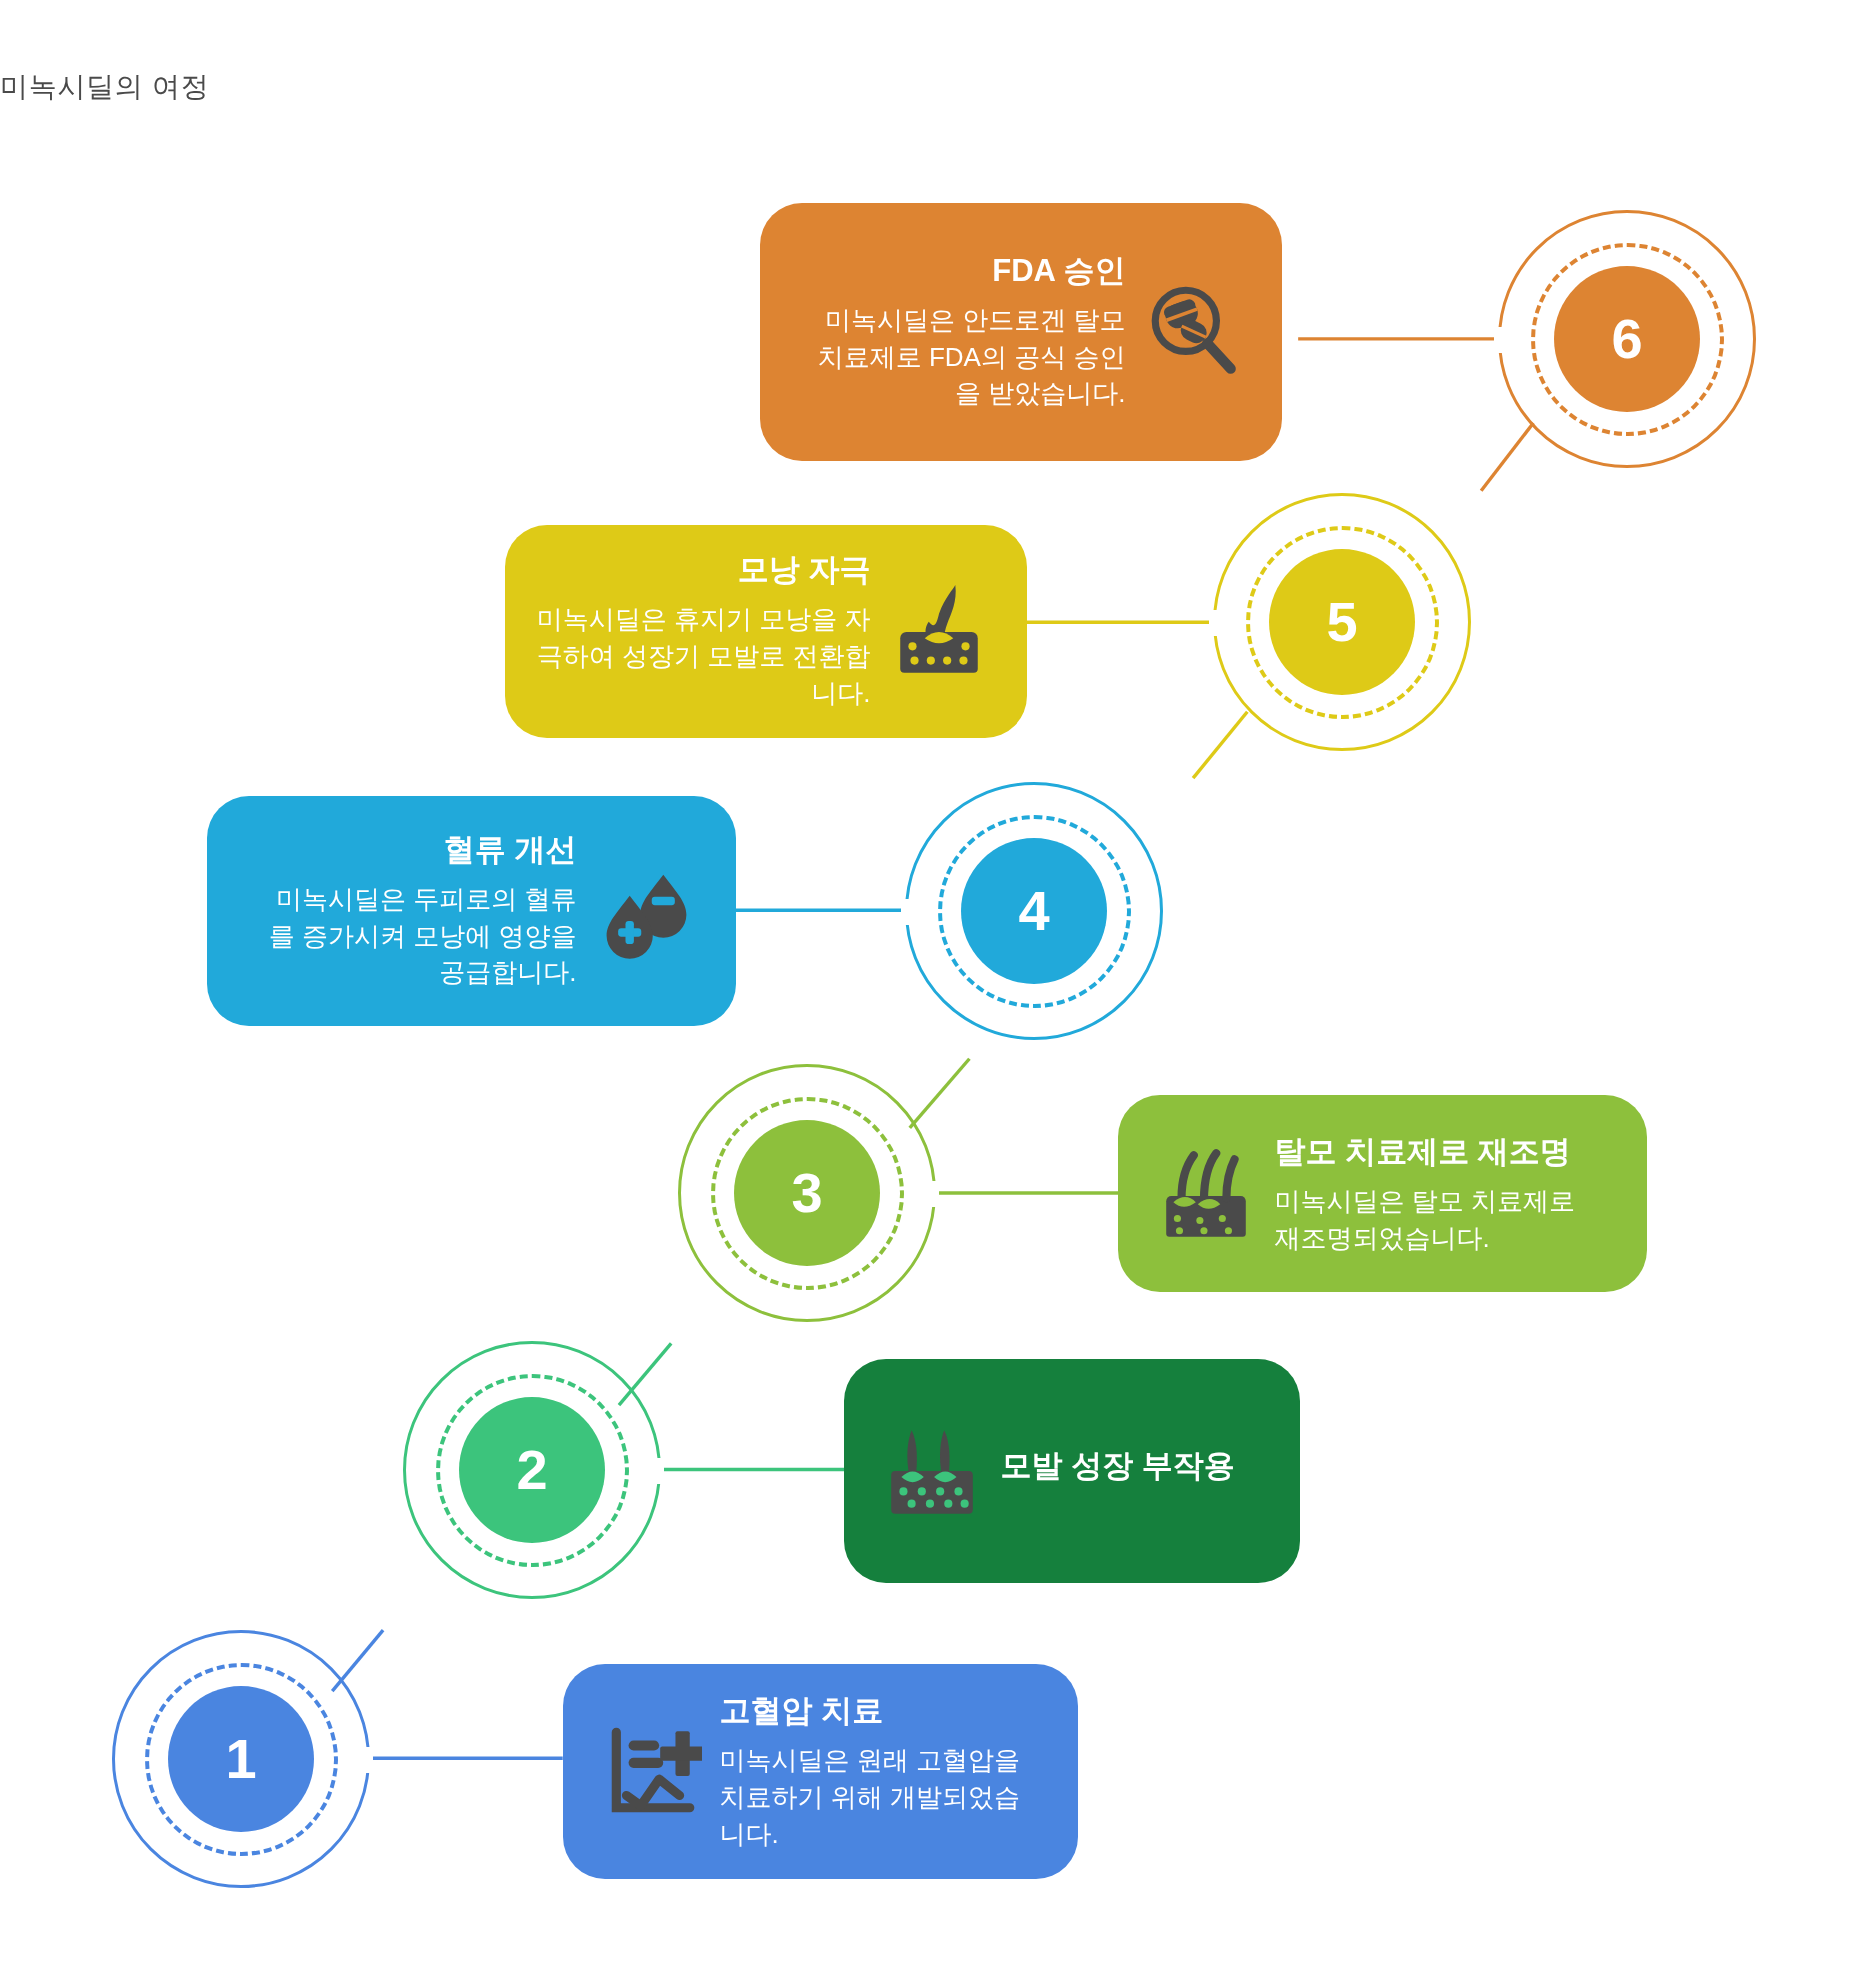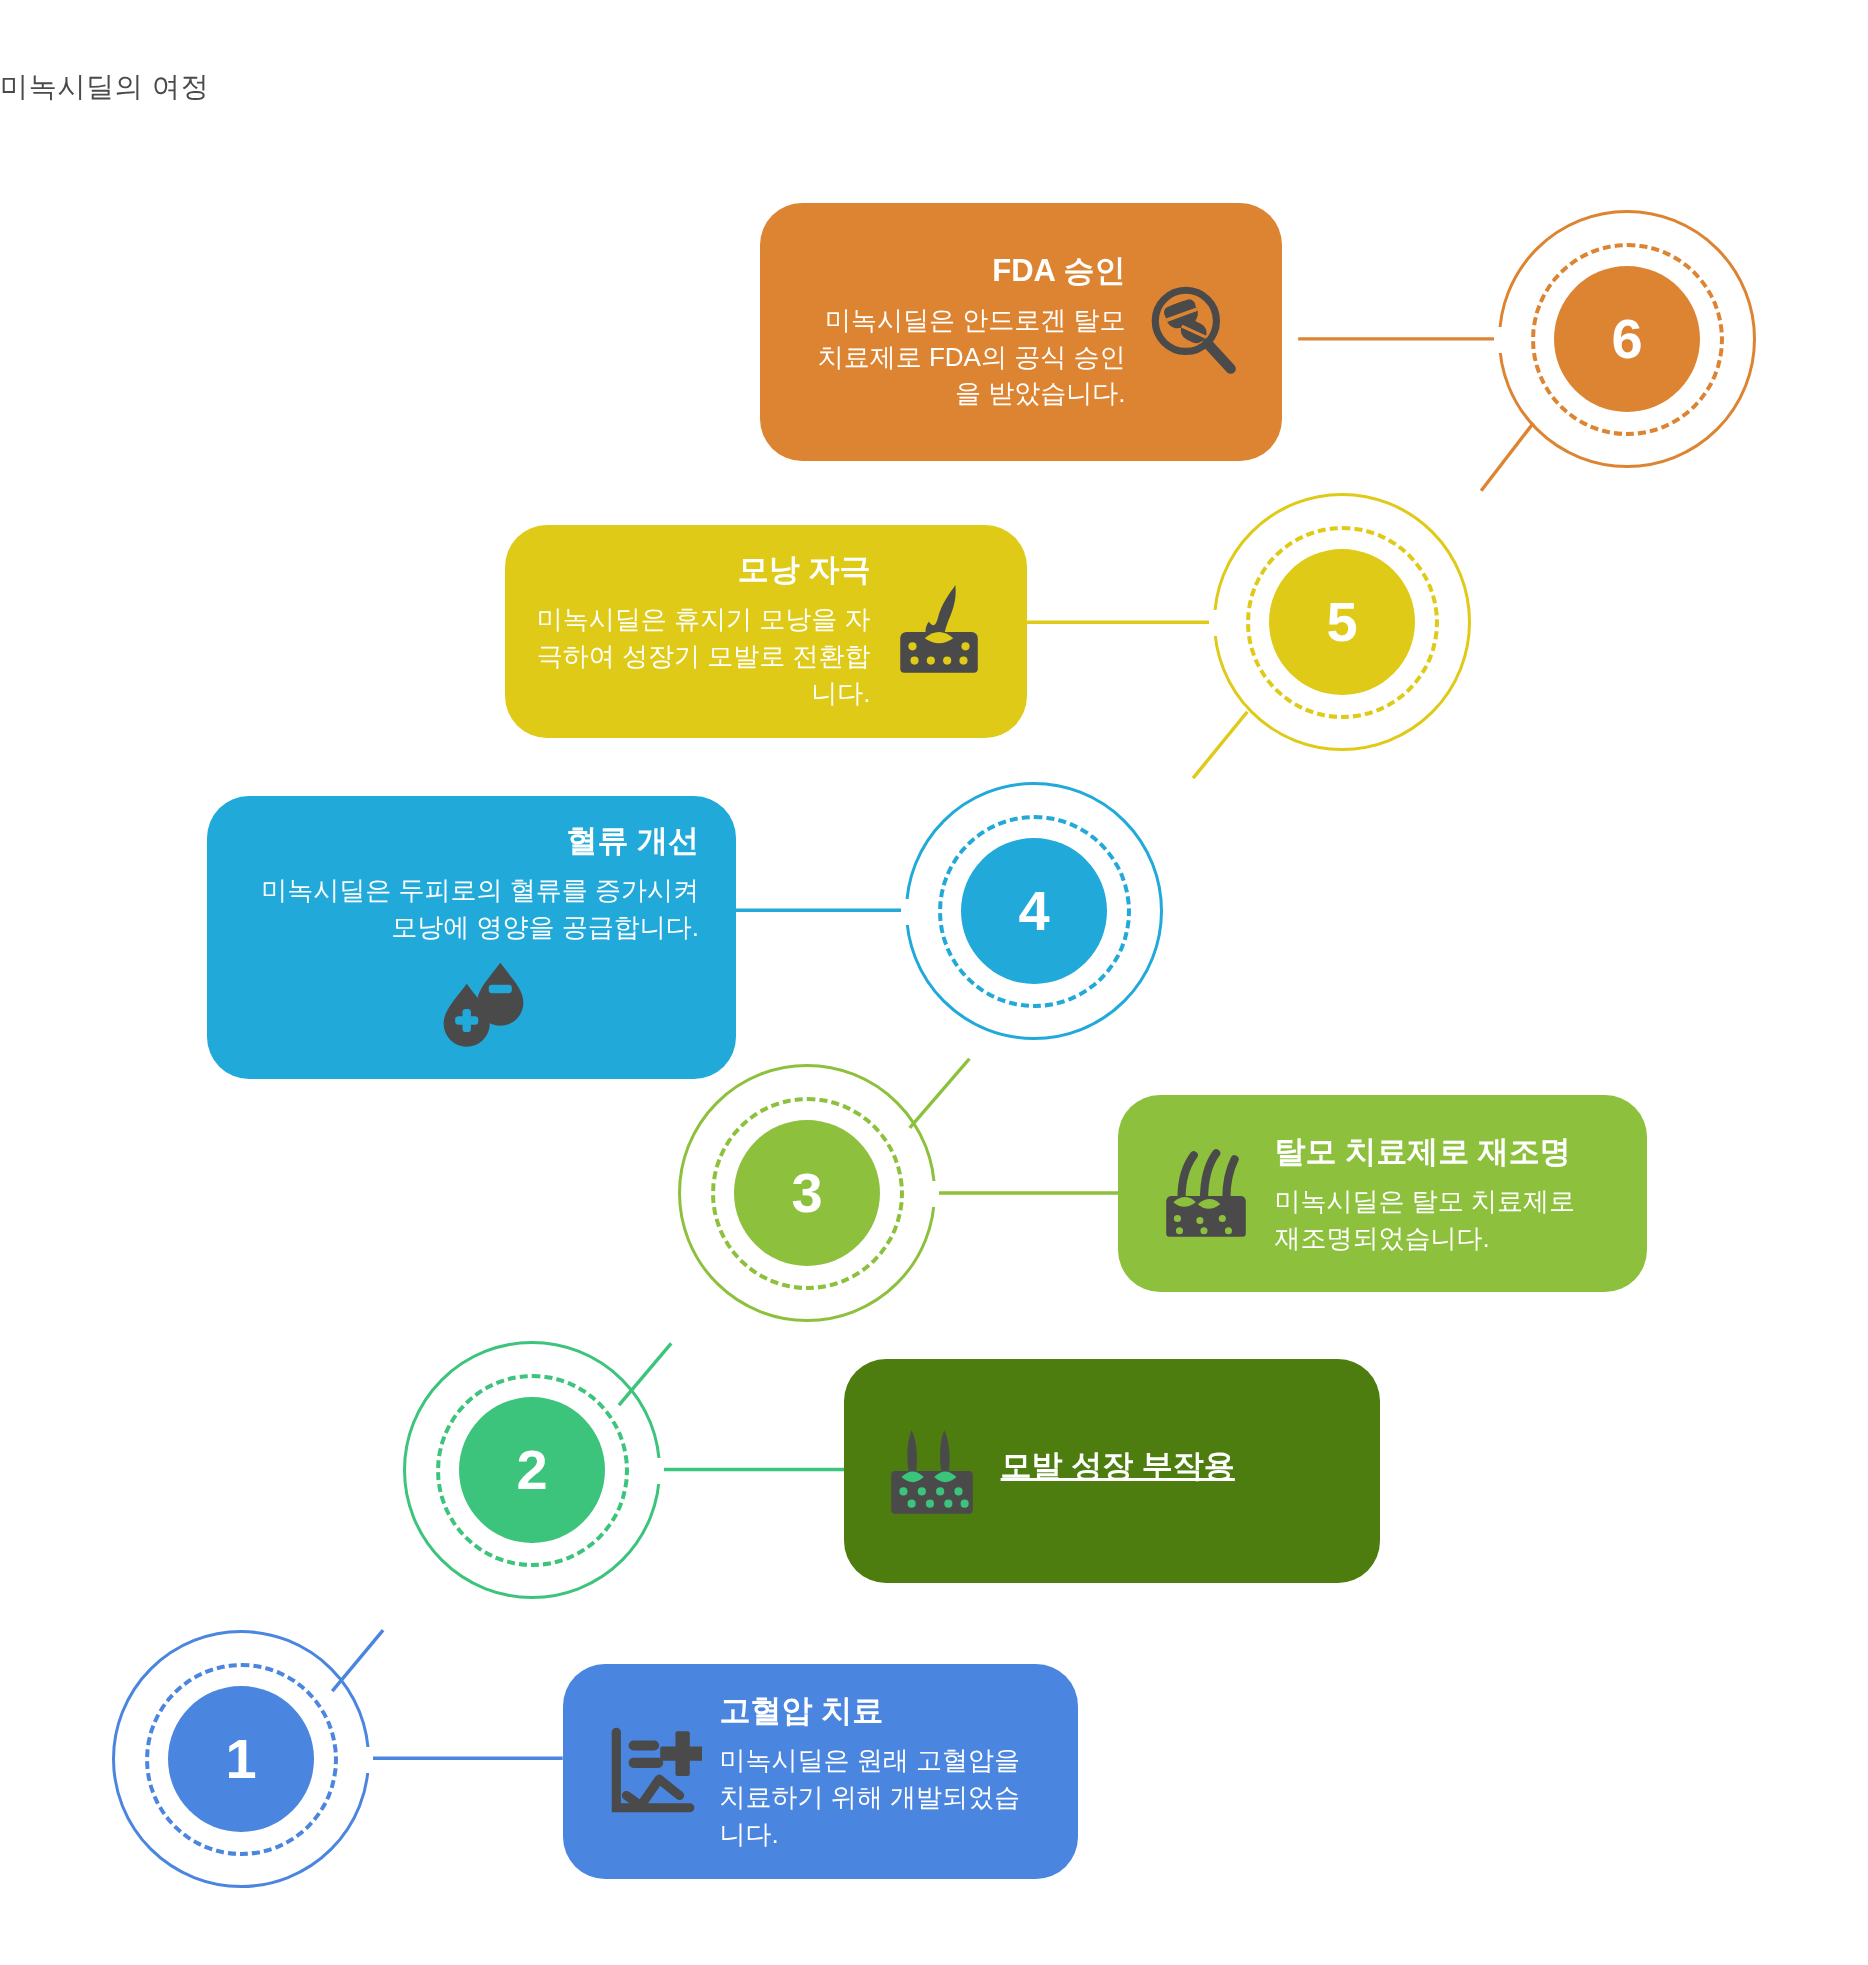--- a/index.html
+++ b/index.html
@@ -146,21 +146,21 @@
 
   <div class="node" style="left:1213px;top:493px;color:#deca17;">
     <div class="ring-outer"></div>
     <div class="gap" style="left:-4.1px;top:117px;width:16.3px;height:26px;"></div>
     <div class="ring-dash"></div>
     <div class="disc">
       <span class="num">5</span>
     </div>
   </div>
 
-  <div class="card right-icon align-r" style="left:207px;top:796px;width:529px;min-height:230px;background:#21a9da;flex-direction:column;">
+  <div class="card right-icon align-r" style="left:207px;top:796px;width:529px;min-height:230px;background:#21a9da;">
     <div class="txt">
       <div class="h">혈류 개선</div>
       <div class="p">미녹시딜은 두피로의 혈류를 증가시켜 모낭에 영양을 공급합니다.</div>
     </div>
     <span class="icon">
       <svg width="105" height="105" viewBox="0 0 100 100">
         <path d="M66 16 C78 32 88 42 88 54 a22 22 0 0 1 -44 0 C44 42 54 32 66 16 Z" fill="#4a4a4a"></path>
         <rect x="55" y="37" width="22" height="8" rx="3" fill="#21a9da"></rect>
         <path d="M34 36 C46 52 56 62 56 74 a22 22 0 0 1 -44 0 C12 62 22 52 34 36 Z" fill="#4a4a4a"></path>
         <rect x="23" y="67" width="22" height="8" rx="3" fill="#21a9da"></rect>
@@ -212,21 +212,21 @@
 
   <div class="node" style="left:403px;top:1341px;color:#3cc47c;">
     <div class="ring-outer"></div>
     <div class="gap" style="left:245px;top:117px;width:16.3px;height:26px;"></div>
     <div class="ring-dash"></div>
     <div class="disc">
       <span class="num">2</span>
     </div>
   </div>
 
-  <div class="card left-icon align-l" style="left:844px;top:1359px;width:536px;min-height:224px;background:#4d7c0f;text-decoration:underline;">
+  <div class="card left-icon align-l" style="left:844px;top:1359px;width:456px;min-height:224px;background:#15803d;">
     <span class="icon">
       <svg width="102" height="102" viewBox="0 0 100 100">
         <path d="M14 50 h72 a4 4 0 0 1 4 4 v34 a4 4 0 0 1 -4 4 h-72 a4 4 0 0 1 -4 -4 v-34 a4 4 0 0 1 4 -4 z" fill="#4a4a4a"></path>
         <path d="M28 56 C24 36 26 20 30 10 C36 22 36 40 34 56 Z" fill="#4a4a4a"></path>
         <path d="M60 56 C56 36 58 20 62 10 C68 22 68 40 66 56 Z" fill="#4a4a4a"></path>
         <path d="M20 56 q11 -11 22 0 q-11 10 -22 0 z" fill="#3cc47c"></path>
         <path d="M52 56 q11 -11 22 0 q-11 10 -22 0 z" fill="#3cc47c"></path>
         <circle cx="22" cy="70" r="4" fill="#3cc47c"></circle>
         <circle cx="40" cy="70" r="4" fill="#3cc47c"></circle>
         <circle cx="58" cy="70" r="4" fill="#3cc47c"></circle>

